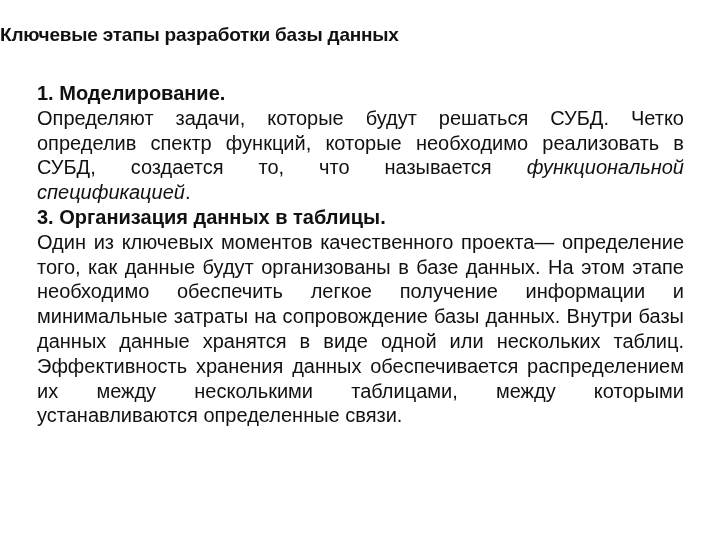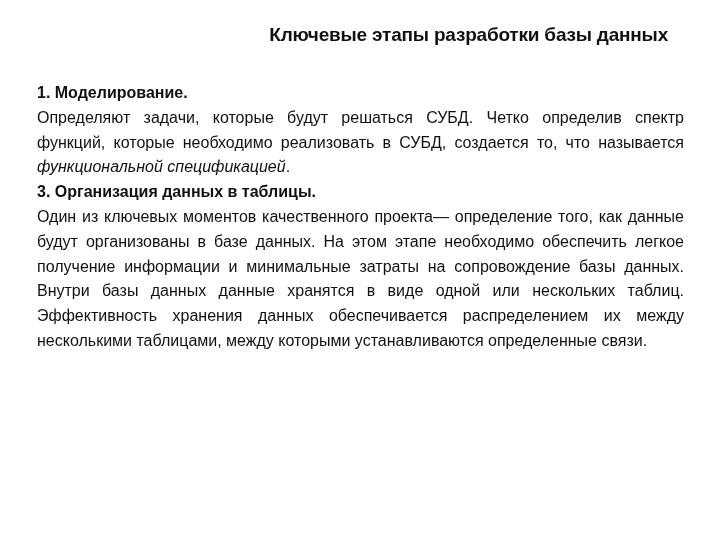--- a/index.html
+++ b/index.html
@@ -13,32 +13,32 @@
       position: relative;
       overflow: hidden;
       font-family: "Liberation Sans", "DejaVu Sans", sans-serif;
       color: #111111;
     }
     .slide-title {
       position: absolute;
       top: 24px;
       left: 0;
       width: 668px;
-      text-align: right;
+      text-align: left;
       font-size: 19px;
       font-weight: bold;
       letter-spacing: -0.2px;
       margin: 0;
     }
     .slide-body {
       position: absolute;
       top: 81px;
       left: 37px;
       width: 647px;
-      font-size: 16px;
+      font-size: 20px;
       line-height: 24.8px;
     }
     .section-heading {
       font-weight: bold;
       margin: 0;
     }
     .section-text {
       margin: 0;
       text-align: justify;
       text-align-last: left;

